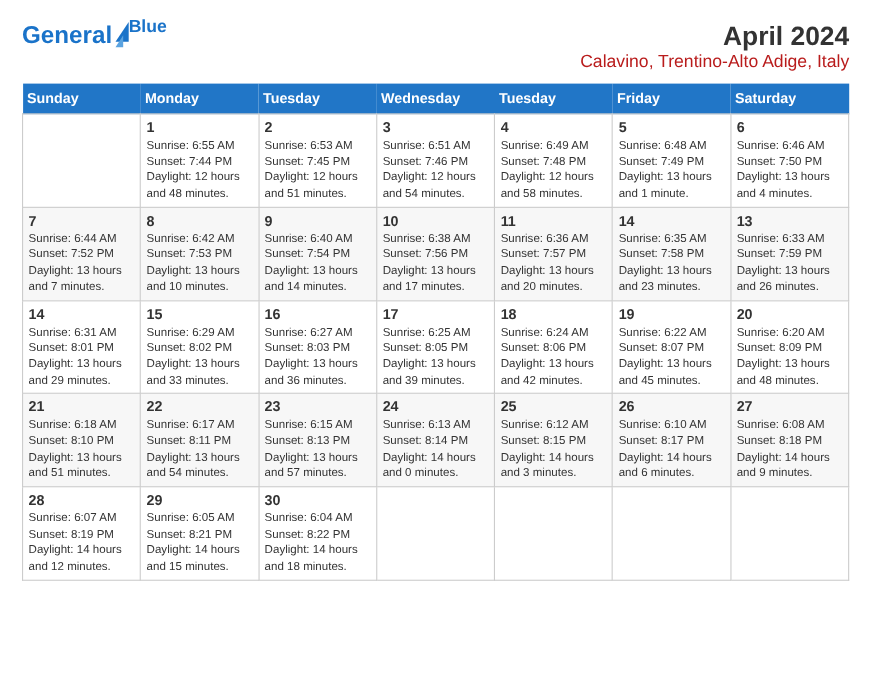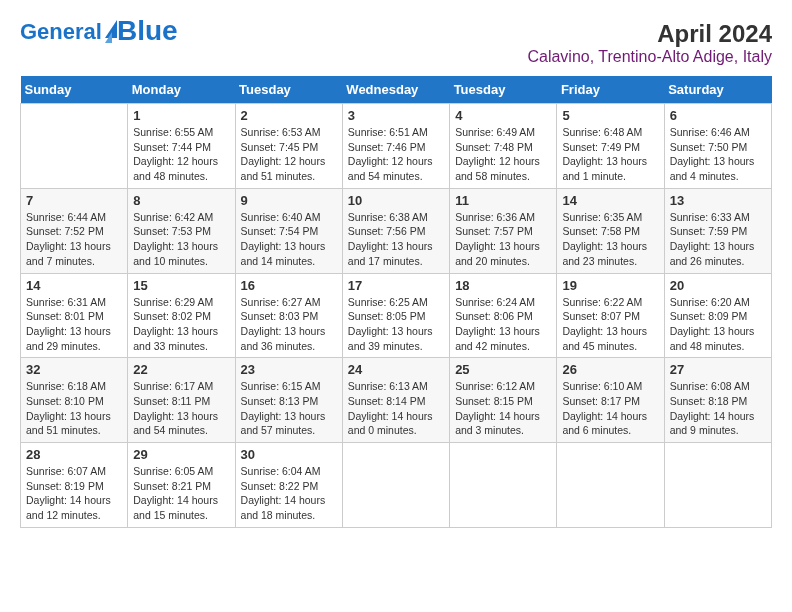--- a/index.html
+++ b/index.html
@@ -32,21 +32,21 @@
     .title-block {
       text-align: right;
     }
     .main-title {
       font-size: 24px;
       font-weight: bold;
       color: #333;
     }
     .subtitle {
       font-size: 16px;
-      color: #701a75;
+      color: #b91c1c;
     }
     table {
       width: 100%;
       border-collapse: collapse;
       font-size: 11px;
       border-radius: 14px;
     }
     th {
       background-color: #2176c7;
       color: #fff;
@@ -89,21 +89,21 @@
 <div class="header">
   <div class="logo">
     <div style="display:flex;flex-direction:row;align-items:flex-start;">
       <div style="display:flex;align-items:center;">
         <span class="logo-text"><span>General</span></span>
         <div style="display:inline-flex;flex-direction:column;margin-left:3px;margin-top:-2px;">
           <div style="width:0;height:0;border-left:12px solid transparent;border-bottom:18px solid #1a73c9;"></div>
           <div style="width:0;height:0;border-left:7px solid transparent;border-bottom:11px solid #5ba3e0;margin-left:0;margin-top:-6px;"></div>
         </div>
       </div>
-      <span class="logo-text" style="color:#1a73c9;font-size:28px;margin-top:-4px;">Blue</span>
+      <span class="logo-text" style="color:#1a73c9;font-size:16px;margin-top:-4px;">Blue</span>
     </div>
   </div>
   <div class="title-block">
     <div class="main-title">April 2024</div>
     <div class="subtitle">Calavino, Trentino-Alto Adige, Italy</div>
   </div>
 </div>
 
 <table>
   <thead>
@@ -240,21 +240,21 @@
         </td>
         <td>
           <div class="day-num">20</div>
           <div class="cell-text" style="white-space: pre-line;">Sunrise: 6:20 AM
 Sunset: 8:09 PM
 Daylight: 13 hours and 48 minutes.</div>
         </td>
       </tr>
       <tr>
         <td>
-          <div class="day-num">32</div>
+          <div class="day-num">21</div>
           <div class="cell-text" style="white-space: pre-line;">Sunrise: 6:18 AM
 Sunset: 8:10 PM
 Daylight: 13 hours and 51 minutes.</div>
         </td>
         <td>
           <div class="day-num">22</div>
           <div class="cell-text" style="white-space: pre-line;">Sunrise: 6:17 AM
 Sunset: 8:11 PM
 Daylight: 13 hours and 54 minutes.</div>
         </td>

